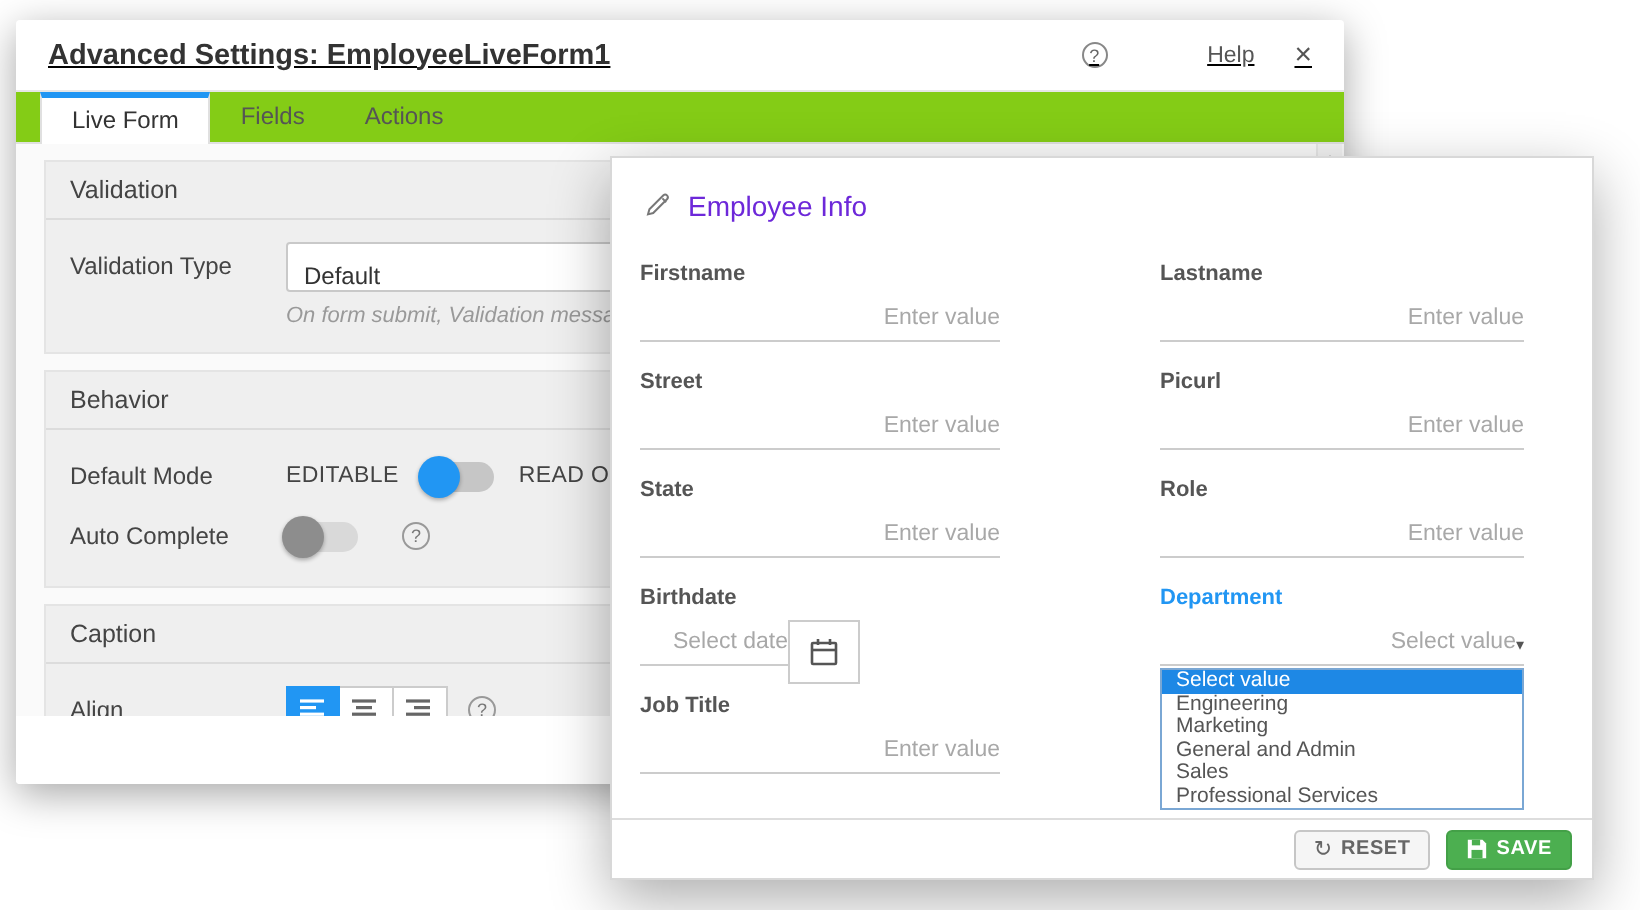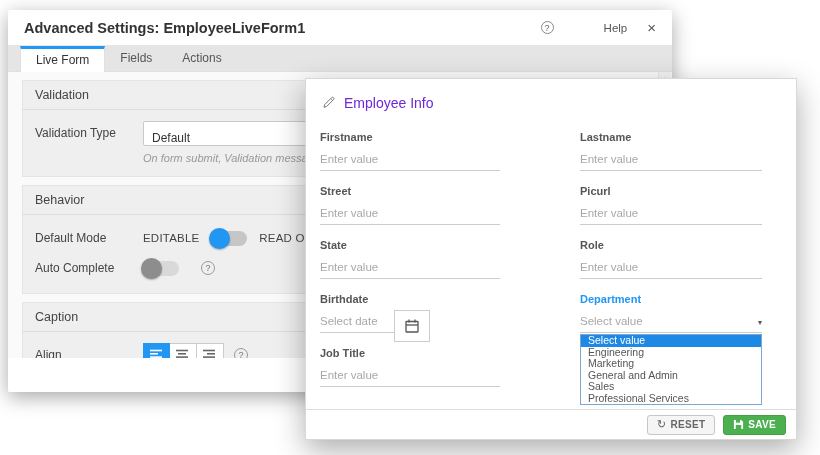--- a/index.html
+++ b/index.html
@@ -3,29 +3,29 @@
 <meta charset="utf-8">
 <style>
   * { margin:0; padding:0; box-sizing:border-box; }
   html,body { width:820px; height:455px; overflow:hidden; background:#fff;
     font-family:"Liberation Sans","DejaVu Sans",sans-serif; }
 
   
   .dialog { position:absolute; left:8px; top:10px; width:664px; height:382px;
     background:#fff; border-radius:2px; box-shadow:0 5px 20px rgba(0,0,0,.35); z-index:1; }
   .dialog-header { height:36px; display:flex; align-items:center; padding:0 16px;
-    border-bottom:1px solid #e6e6e6; }
+    border-bottom:1px solid #e6e6e6;text-decoration:underline; }
   .dialog-title { flex:1; font-size:14.5px; font-weight:bold; color:#333; }
   .help-wrap { display:flex; align-items:center; gap:5px; margin-right:20px; cursor:pointer; }
   .q-circle { width:13px; height:13px; border:1px solid #888; border-radius:50%;
     font-size:9px; color:#666; display:flex; align-items:center; justify-content:center; }
   .help-label { font-size:11.5px; color:#555;padding-left:45px; }
   .close-x { font-size:15px; color:#555; cursor:pointer; line-height:1; }
 
-  .tab-bar { height:26px; background:#e5e5e5; border-bottom:1px solid #e0e0e0;
+  .tab-bar { height:26px; background:#84cc16; border-bottom:1px solid #e0e0e0;
     display:flex; padding-left:12px; }
   .tab { padding:0 15px; font-size:12px; color:#555; line-height:25px; cursor:pointer; }
   .tab.active { background:#fff; border-top:3px solid #2196f3; border-left:1px solid #e0e0e0;
     border-right:1px solid #e0e0e0; color:#333; line-height:22px; margin-bottom:-1px; }
 
   .dialog-content { position:relative; height:286px; background:#fafafa;
     overflow:hidden; padding:8px 26px 0 14px; }
   .scroll-strip { position:absolute; top:0; right:1px; width:13px; height:286px;
     background:#f3f3f3; border-left:1px solid #e7e7e7; }
   .scroll-up { height:13px; display:flex; align-items:center; justify-content:center;
@@ -66,21 +66,21 @@
     background:#fff; border:1px solid #d8d8d8; box-shadow:0 10px 28px rgba(0,0,0,.32);
     z-index:5; }
   .form-header { padding:16px 16px 0; height:40px; display:flex; align-items:flex-start; gap:8px; }
   .form-title { font-size:14px; color:#6d28d9; }
   .form-body { padding:12px 16px 0 14px; display:grid;
     grid-template-columns:180px 182px; column-gap:80px; }
   .field { height:54px; position:relative; }
   .flabel { font-size:11px; font-weight:bold; color:#555; }
   .flabel.blue { color:#2196f3; }
   .finput { margin-top:10px; padding-bottom:5px; border-bottom:1px solid #ccc;
-    font-size:11.5px; color:#a8a8a8; display:flex; align-items:flex-end; cursor:text; }
+    font-size:11.5px; color:#a8a8a8; display:flex; align-items:flex-end; cursor:text;text-align:right; }
   .finput .ph { flex:1; }
   .date-row { display:flex; align-items:flex-end; }
   .date-row .finput { width:74px; flex:none; }
   .cal-btn { width:36px; height:32px; background:#fff; border:1px solid #ccc;
     margin-left:0; margin-bottom:-9px; display:flex; align-items:center;
     justify-content:center; cursor:pointer; }
   .dropdown { position:absolute; left:0; width:182px; top:41px; background:#fff;
     border:1px solid #7aa7d4; z-index:9; }
   .option { font-size:10.5px; line-height:11.5px; color:#555; padding:0 7px;
     white-space:nowrap; cursor:pointer; }

